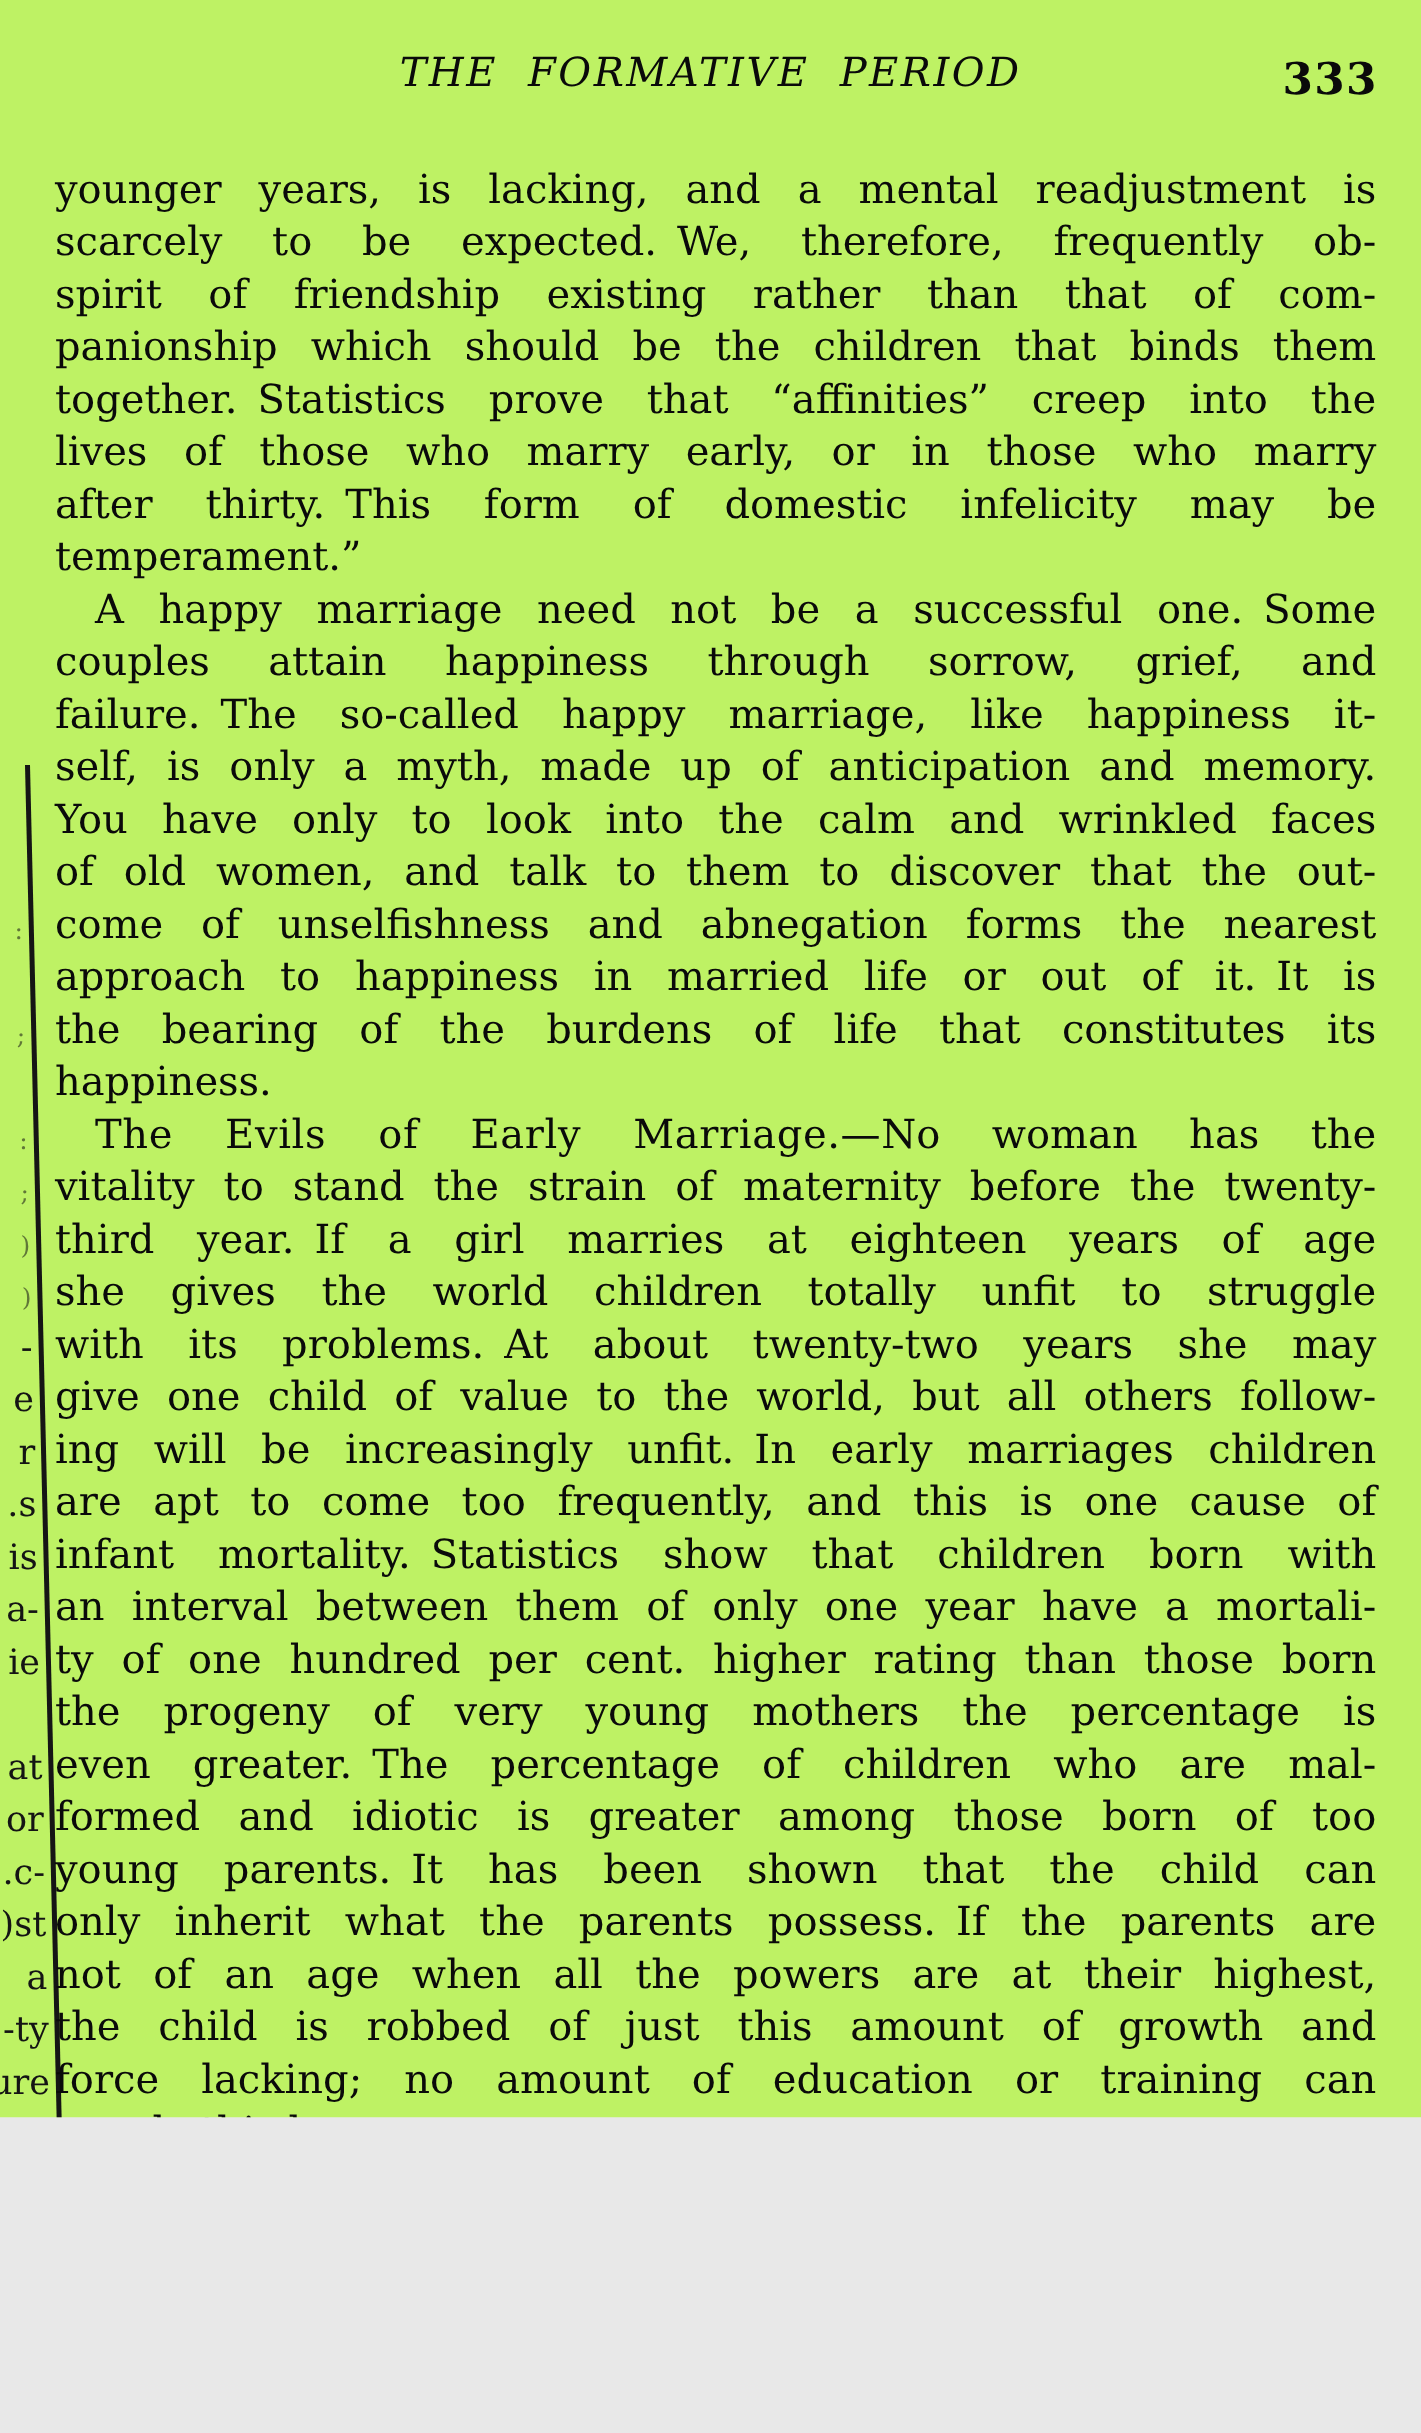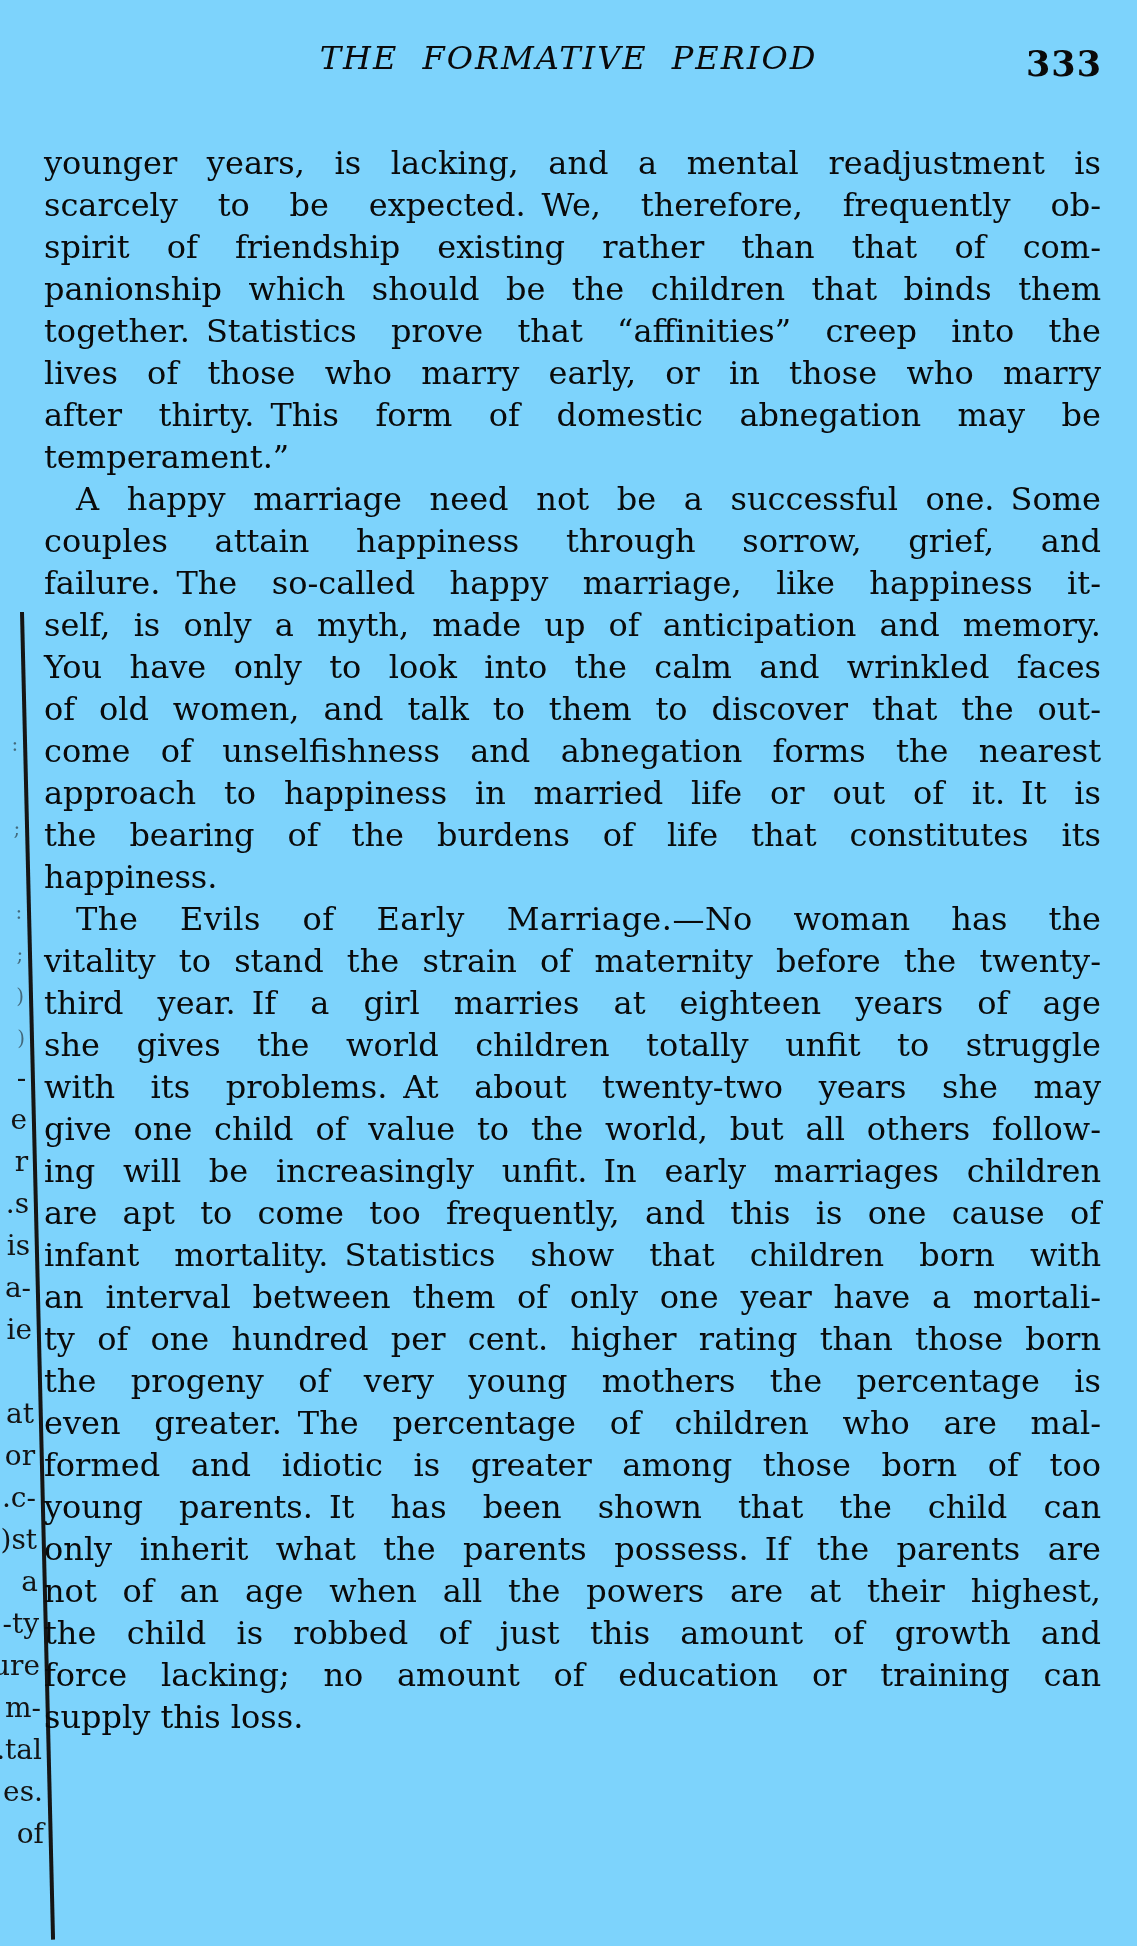--- a/index.html
+++ b/index.html
@@ -1,20 +1,20 @@
 <!DOCTYPE html>
 <html><head>
 <meta charset="utf-8">
 <style>
   html, body { margin: 0; padding: 0; background: #e8e8e8; }
   .page {
     position: relative;
     width: 1137px;
-    height: 1946px;
-    background: #7dd3fc;
+    height: 1694px;
+    background: #bef264;
     overflow: hidden;
     font-family: "DejaVu Serif", serif;
     color: #0a0a0a;
     margin: 0 auto;
   }
   
   .running-head {
     position: absolute;
     top: 38px; left: 0;
     width: 100%;
@@ -34,21 +34,20 @@
     line-height: 40px;
     letter-spacing: 1px;
   }
   
   .body-text {
     position: absolute;
     top: 130px; left: 44px;
     width: 1057px;
     font-size: 32px;
     line-height: 42px;
-    margin-top: 12px;
   }
   .line {
     text-align: justify;
     text-align-last: justify;
     height: 42px;
   }
   .line.last {
     text-align: left;
     text-align-last: left;
     white-space: nowrap;
@@ -89,21 +88,21 @@
 
   <div class="gutter-rule"></div>
 
   <div class="body-text">
       <div class="line">younger years, is lacking, and a mental readjustment is</div>
       <div class="line">scarcely to be expected. We, therefore, frequently ob-</div>
       <div class="line">spirit of friendship existing rather than that of com-</div>
       <div class="line">panionship which should be the children that binds them</div>
       <div class="line">together. Statistics prove that “affinities” creep into the</div>
       <div class="line">lives of those who marry early, or in those who marry</div>
-      <div class="line">after thirty. This form of domestic abnegation may be</div>
+      <div class="line">after thirty. This form of domestic infelicity may be</div>
       <div class="line last">temperament.”</div>
       <div class="line indent">A happy marriage need not be a successful one. Some</div>
       <div class="line">couples attain happiness through sorrow, grief, and</div>
       <div class="line">failure. The so-called happy marriage, like happiness it-</div>
       <div class="line">self, is only a myth, made up of anticipation and memory.</div>
       <div class="line">You have only to look into the calm and wrinkled faces</div>
       <div class="line">of old women, and talk to them to discover that the out-</div>
       <div class="line">come of unselfishness and abnegation forms the nearest</div>
       <div class="line">approach to happiness in married life or out of it. It is</div>
       <div class="line">the bearing of the burdens of life that constitutes its</div>

